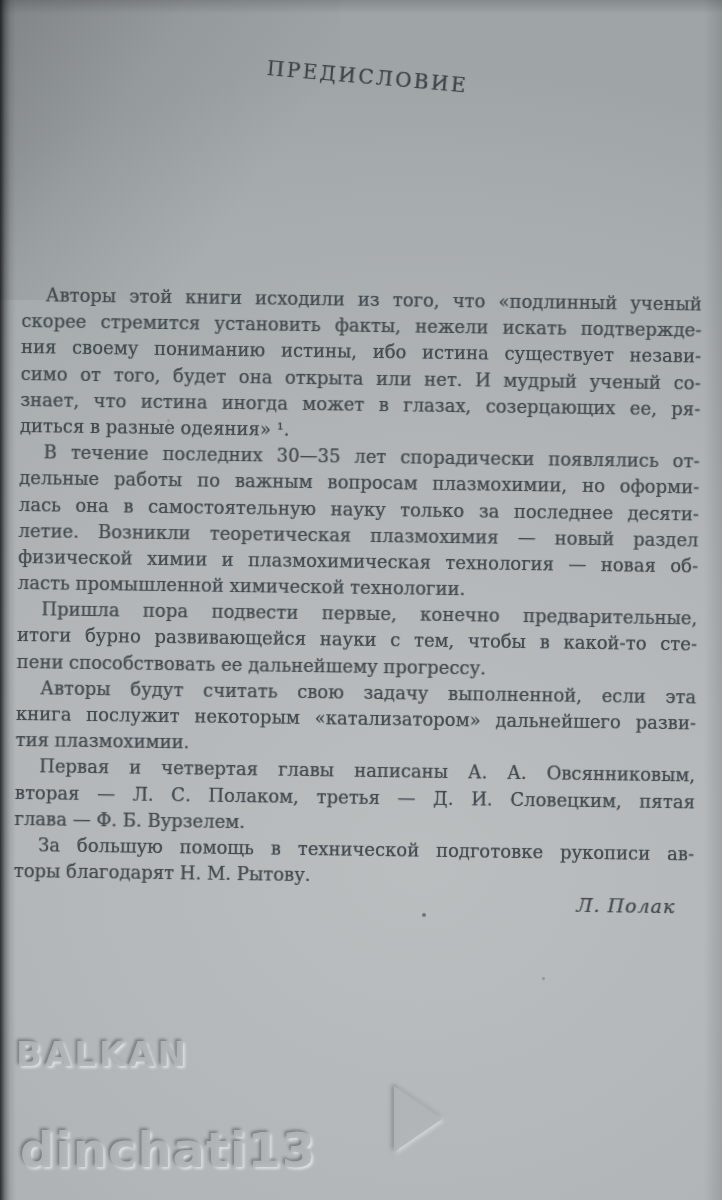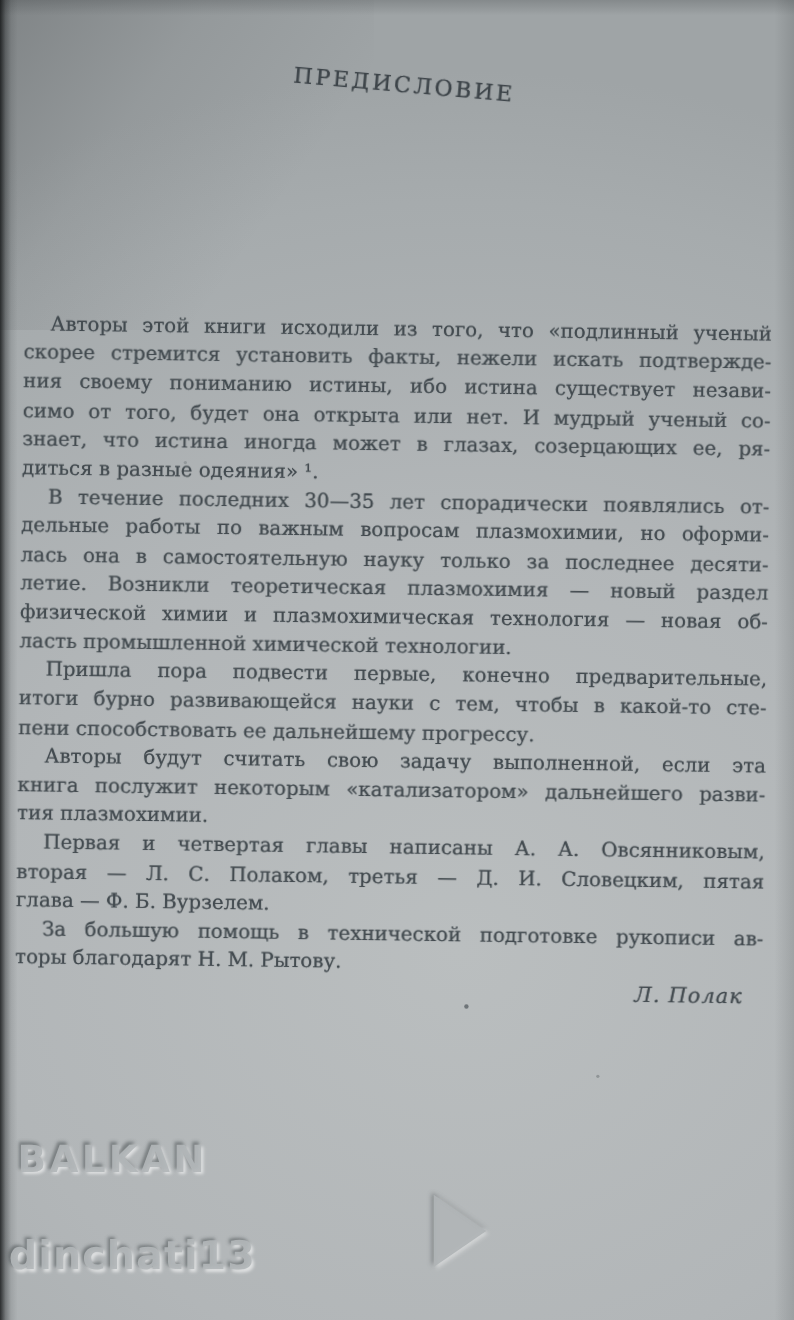--- a/index.html
+++ b/index.html
@@ -66,21 +66,21 @@
   
   .watermark{position:absolute;left:0;top:0;width:722px;height:1200px;pointer-events:none;filter:blur(0.4px);}
   .wm-text{
     position:absolute;
     font-family:"DejaVu Sans","Liberation Sans",sans-serif;font-weight:bold;
     color:rgba(178,182,184,0.92);
     text-shadow:-2px -2px 3px rgba(52,57,60,0.45), 2px 2px 3px rgba(255,255,255,0.60);
   }
   .wm-balkan{left:16px;top:993px;font-size:34px;letter-spacing:3px;margin-top:41px;}
   .wm-auction{left:2px;top:1005px;font-size:96px;line-height:96px;letter-spacing:1px;}
-  .wm-user{left:8px;top:1122px;font-size:36px;letter-spacing:1px;}
+  .wm-user{left:20px;top:1122px;font-size:48px;letter-spacing:1px;}
   .wm-arrow{
     position:absolute;left:394px;top:1086px;width:48px;height:66px;
     background:rgba(176,180,182,0.95);
     clip-path:polygon(0 0, 100% 50%, 0 100%);
   }
   .wm-arrow-wrap{
     position:absolute;left:0;top:0;
     filter:drop-shadow(2px 2px 2px rgba(255,255,255,0.55)) drop-shadow(-2px -2px 2px rgba(52,57,60,0.40));
   }
 

